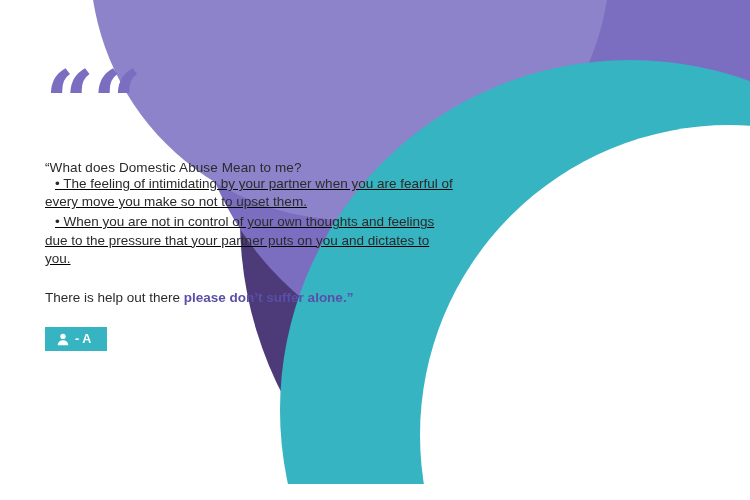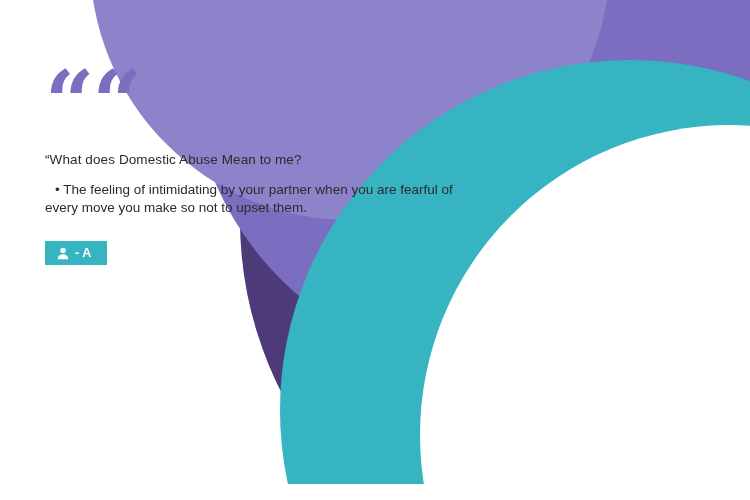--- a/index.html
+++ b/index.html
@@ -95,32 +95,32 @@
     font-size: 86px;
     line-height: 0.75;
     font-weight: bold;
     color: #7b6ec0;
     letter-spacing: -2px;
     height: 62px;
   }
   .q-line {
     font-size: 13.5px;
     color: #2b2b2b;
-    margin-top: 20px;
+    margin-top: 28px;
     letter-spacing: 0.1px;
   }
   .subhead {
     font-size: 13.5px;
     font-weight: bold;
     color: #5a4fa8;
     margin-top: 7px;
     letter-spacing: 0.1px;
   }
   .bullets {
-    margin-top: 14px;
+    text-decoration: underline;
   }
   .bullet {
     font-size: 13.5px;
     color: #2b2b2b;
     line-height: 1.35;
     margin-bottom: 2px;
     text-indent: 10px;
   }
   .closing {
     margin-top: 22px;
@@ -167,22 +167,26 @@
 
   <div class="content">
 
     <div class="quote-mark">““</div>
 
     <div class="q-line">“What does Domestic Abuse Mean to me?</div>
 
 
     <div class="bullets">
       <div class="bullet">• The feeling of intimidating by your partner when you are fearful of every move you make so not to upset them.</div>
+      <div class="bullet">• When you are not in control of your own thoughts and feelings due to the pressure that your partner puts on you and dictates to you.</div>
     </div>
 
+    <div class="closing">
+      <span>There is help out there </span><span class="emph">please don’t suffer alone.”</span>
+    </div>
 
     <div class="attrib-badge">
       <span>
         <svg width="12" height="13" viewBox="0 0 12 13" aria-hidden="true">
           <circle cx="6" cy="3.4" r="2.7" fill="#ffffff"></circle>
           <path d="M0.8 12.2 C0.8 8.9 3.1 7.2 6 7.2 C8.9 7.2 11.2 8.9 11.2 12.2 Z" fill="#ffffff"></path>
         </svg>
       </span>
       <span>- A</span>
     </div>

